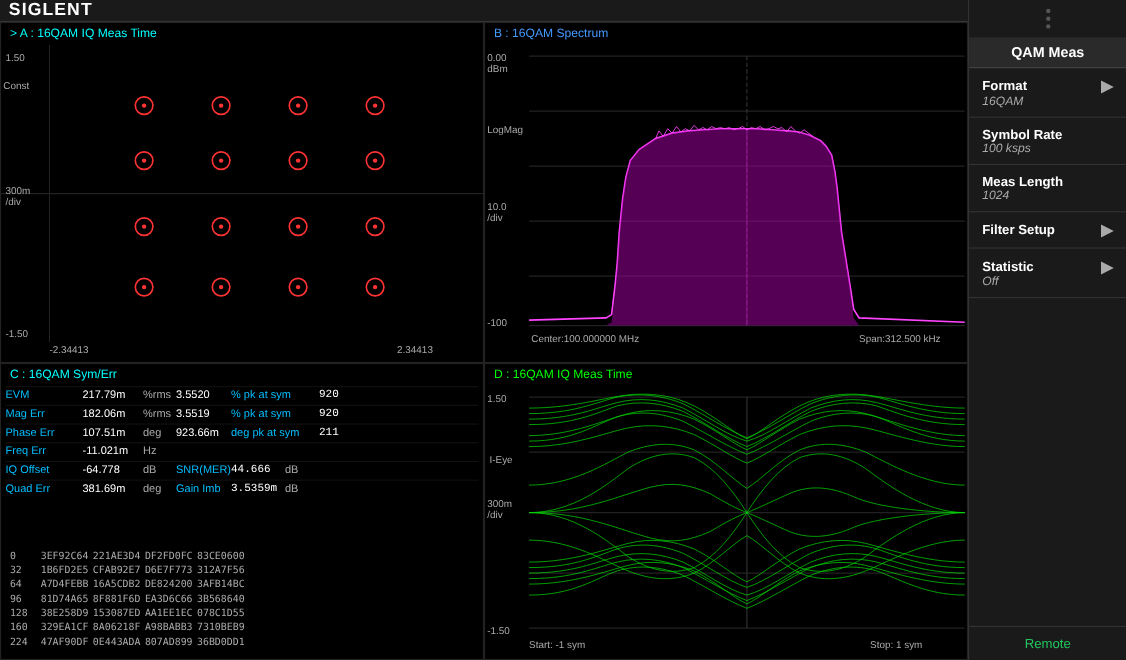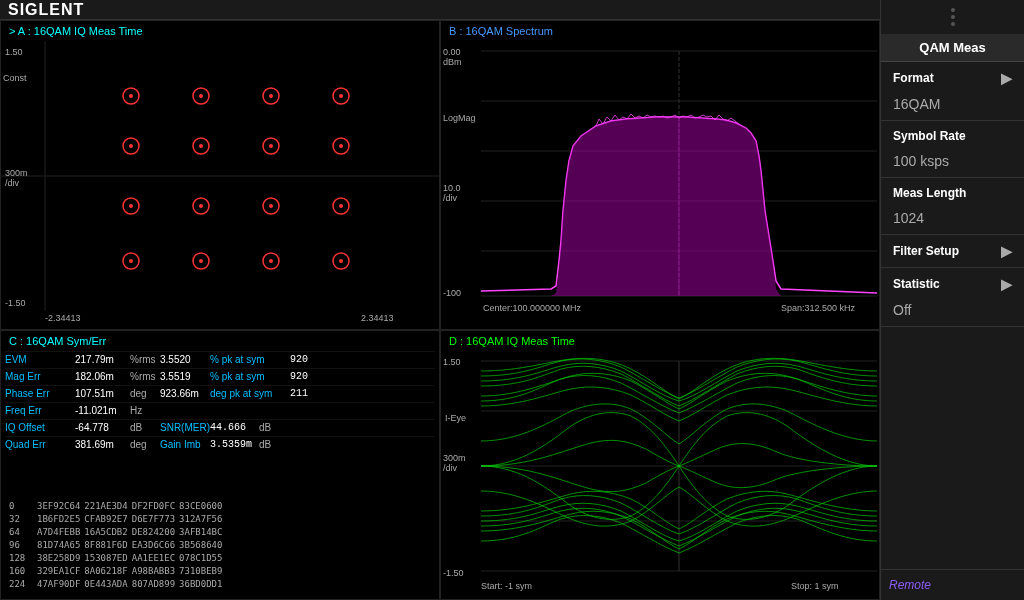--- a/index.html
+++ b/index.html
@@ -135,35 +135,36 @@
     }
     .menu-item-label {
       font-size: 12px;
       font-weight: bold;
       color: #fff;
       display: flex;
       justify-content: space-between;
       align-items: center;
     }
     .menu-item-value {
-      font-size: 14px;
+      font-size: 11px;
       color: #aaa;
-      margin-top: 10px;
+      margin-top: 0;
+      font-style: italic;
     }
     .arrow-right {
       color: #aaa;
       font-size: 14px;
     }
     #remote-label {
       margin-top: auto;
+      text-align: center;
       padding: 8px;
-      color: #8b5cf6;
+      color: #22c55e;
       font-size: 12px;
       border-top: 1px solid #333;
-      font-style: italic;
     }
     .dots-menu {
       display: flex;
       flex-direction: column;
       align-items: center;
       padding: 8px 0;
       gap: 3px;
     }
     .dot { width: 4px; height: 4px; background: #555; border-radius: 50%; }
 

